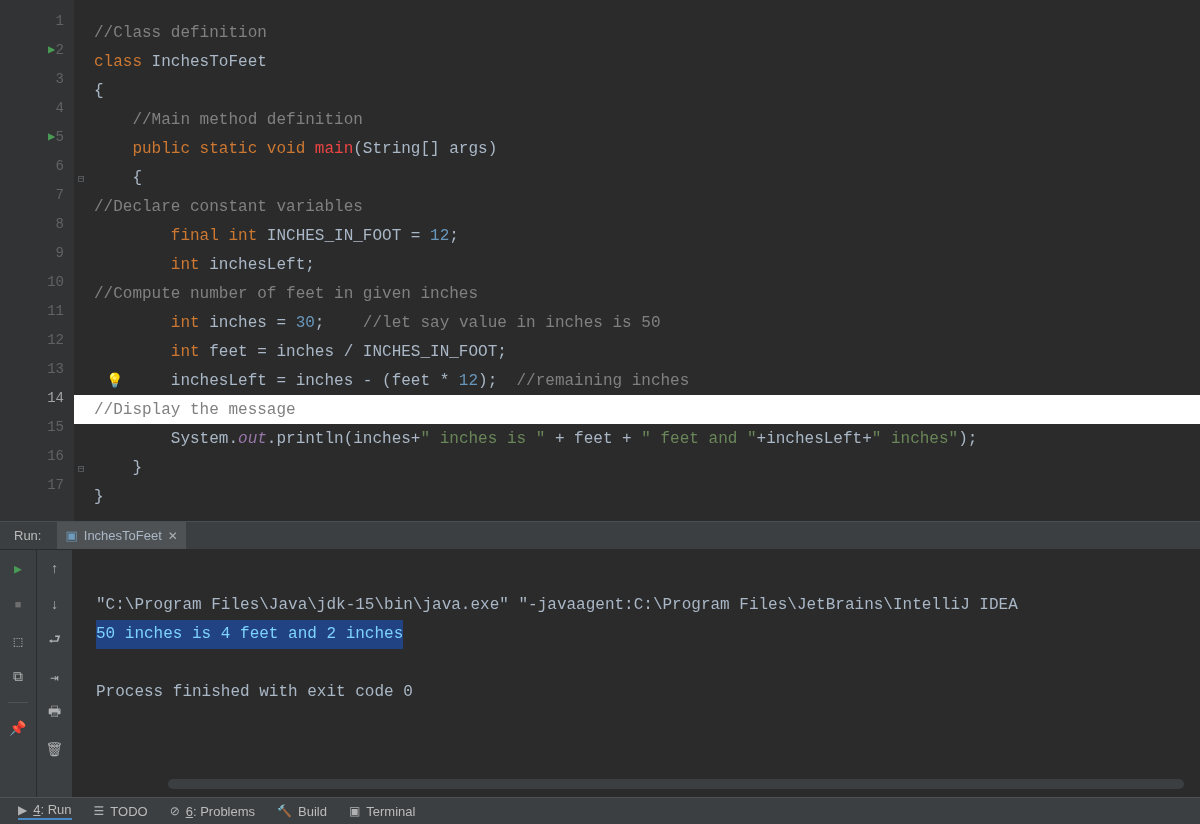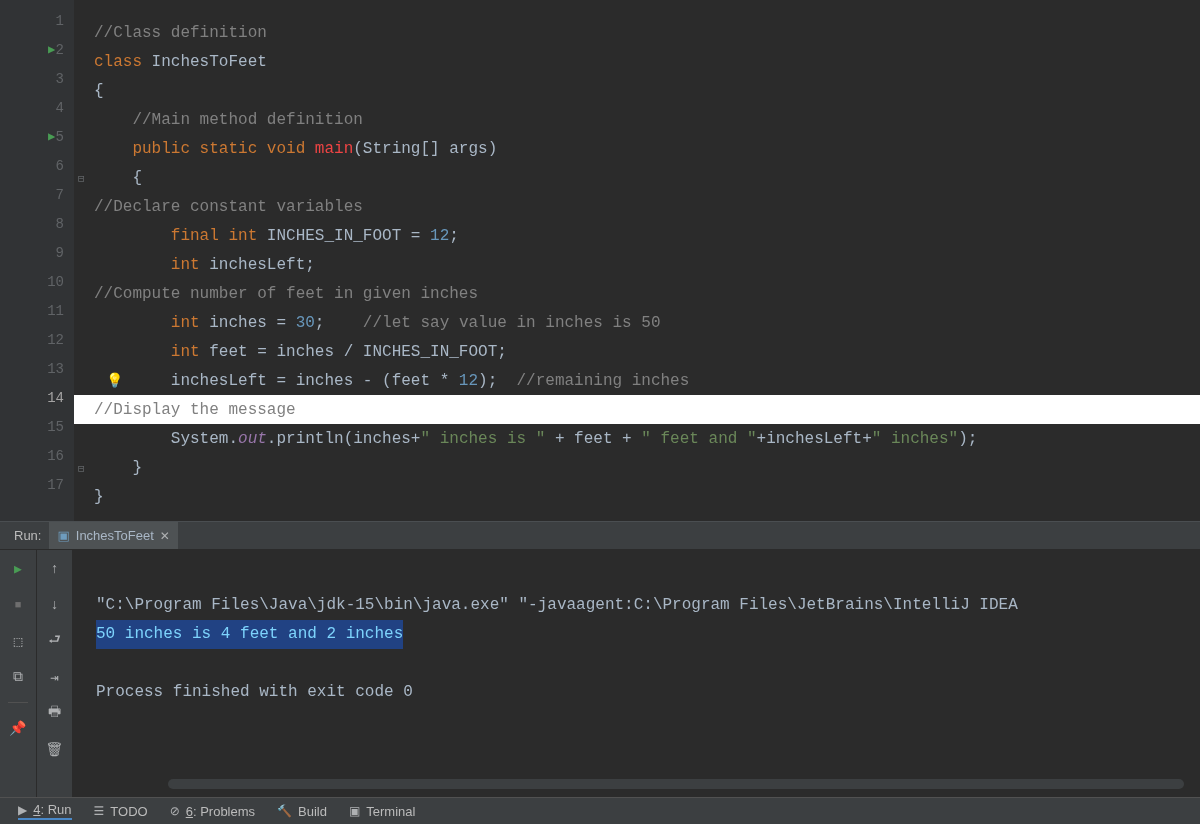--- a/index.html
+++ b/index.html
@@ -94,21 +94,21 @@
 .run-header {
   height: 28px;
   background: #3c3f41;
   display: flex;
   align-items: center;
   padding-left: 14px;
   border-bottom: 1px solid #2b2b2b;
   font-family: 'Segoe UI', Arial, sans-serif;
   font-size: 13px;
 }
-.run-label { color: #bbbbbb; margin-right: 8px; }
+.run-label { color: #bbbbbb; margin-right: 16px; }
 .run-tab {
   display: flex;
   align-items: center;
   background: #4e5254;
   height: 100%;
   padding: 0 8px;
   gap: 6px;
 }
 .run-tab .ticon {
   color: #6e9cbe;

